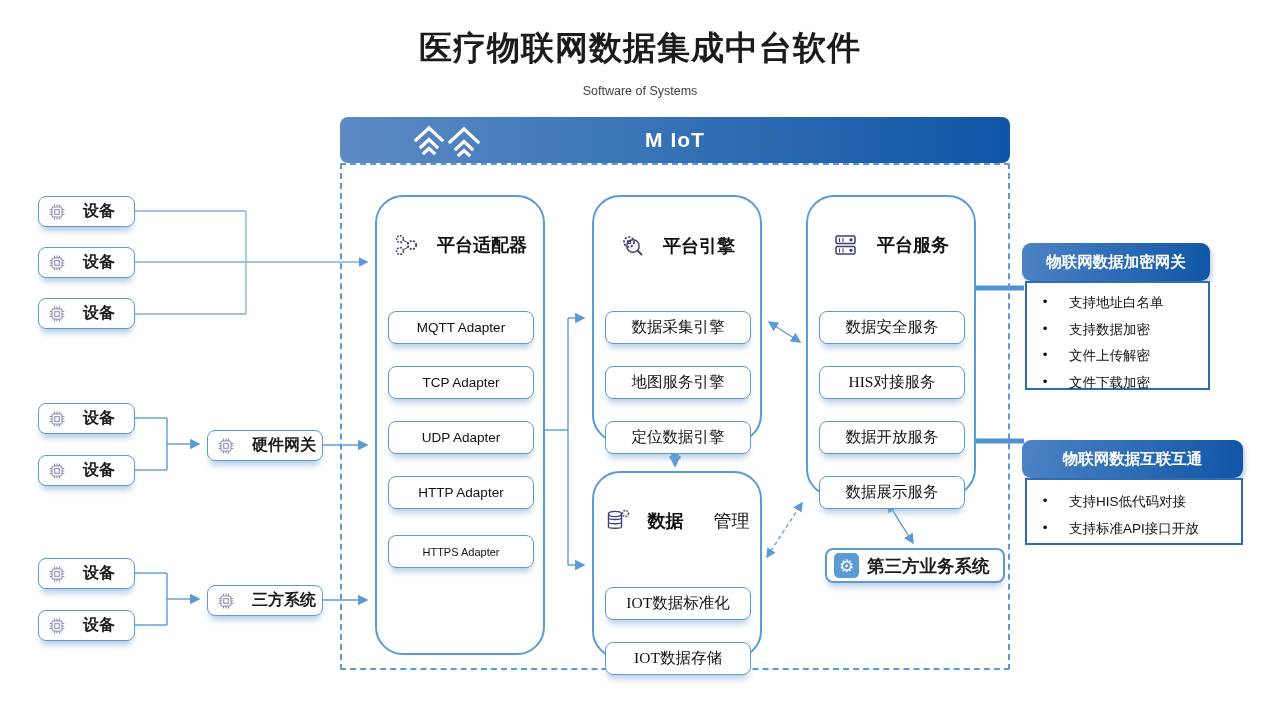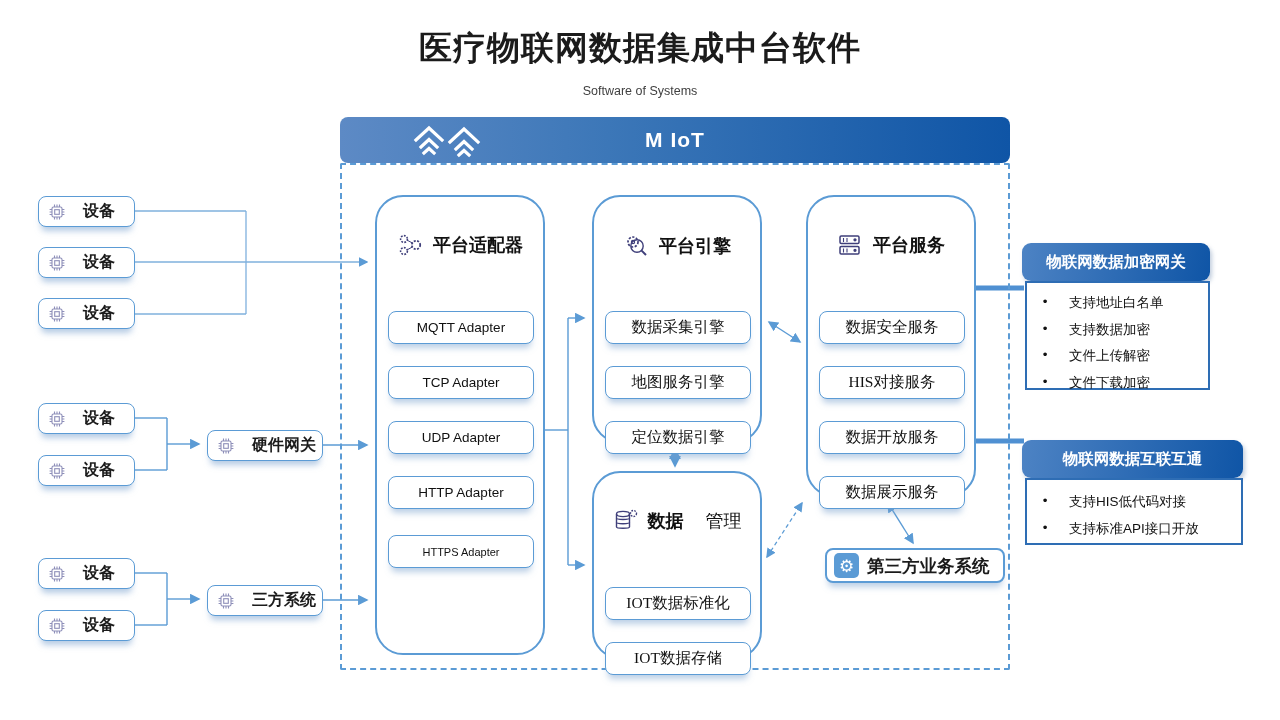--- a/index.html
+++ b/index.html
@@ -25,21 +25,21 @@
   .device,.hub{background:#fff;border:1.6px solid #5b9bd5;border-radius:8px;display:flex;
           align-items:center;gap:17px;padding-left:9px;box-sizing:border-box;
           box-shadow:0 7px 6px -3px rgba(120,160,205,.55);}
   .device{left:38px;width:97px;height:31px;}
   .hub{left:207px;width:116px;height:31px;}
   .device .lbl,.hub .lbl{font-size:16px;font-weight:bold;color:#1b1b1b;}
 
   
   .col{border:2px solid #5b9bd5;border-radius:28px;background:#fff;box-sizing:border-box;}
   .col-head{position:absolute;left:0;width:100%;display:flex;justify-content:center;
-          align-items:center;gap:10px;font-size:18px;font-weight:bold;color:#111;}
+          align-items:center;gap:18px;font-size:18px;font-weight:bold;color:#111;}
   .col-head .light{font-weight:normal;font-family:"Liberation Serif",serif;margin-left:12px;}
 
   .item{position:absolute;left:11px;width:146px;height:33px;background:#fff;
         border:1.6px solid #5b9bd5;border-radius:8px;display:flex;align-items:center;
         justify-content:center;box-sizing:border-box;
         box-shadow:0 7px 6px -3px rgba(120,160,205,.5);margin-top:32px;}
   .item.zh{font-family:"Liberation Serif",serif;font-size:15.5px;color:#111;}
   .item.en{font-size:13.5px;color:#111;}
 
   

